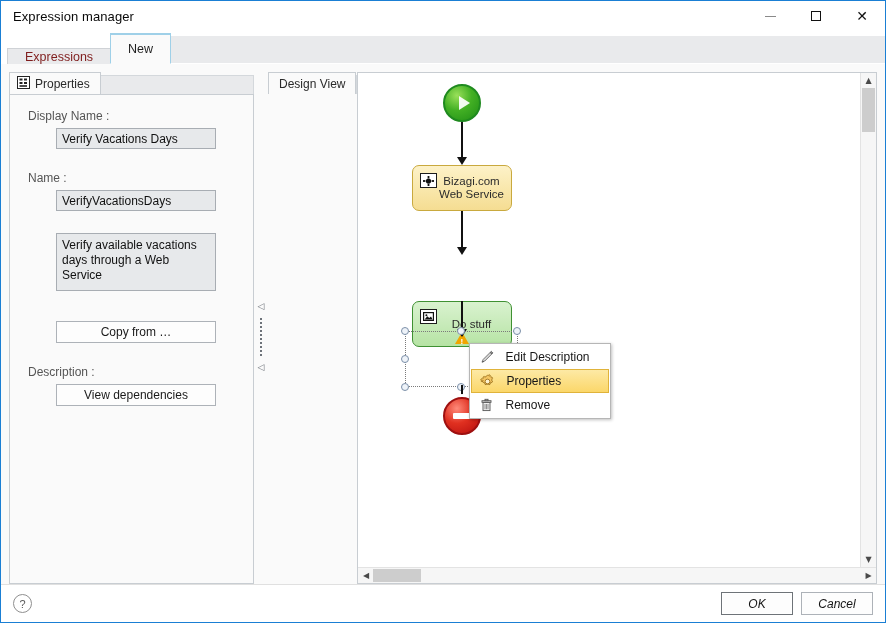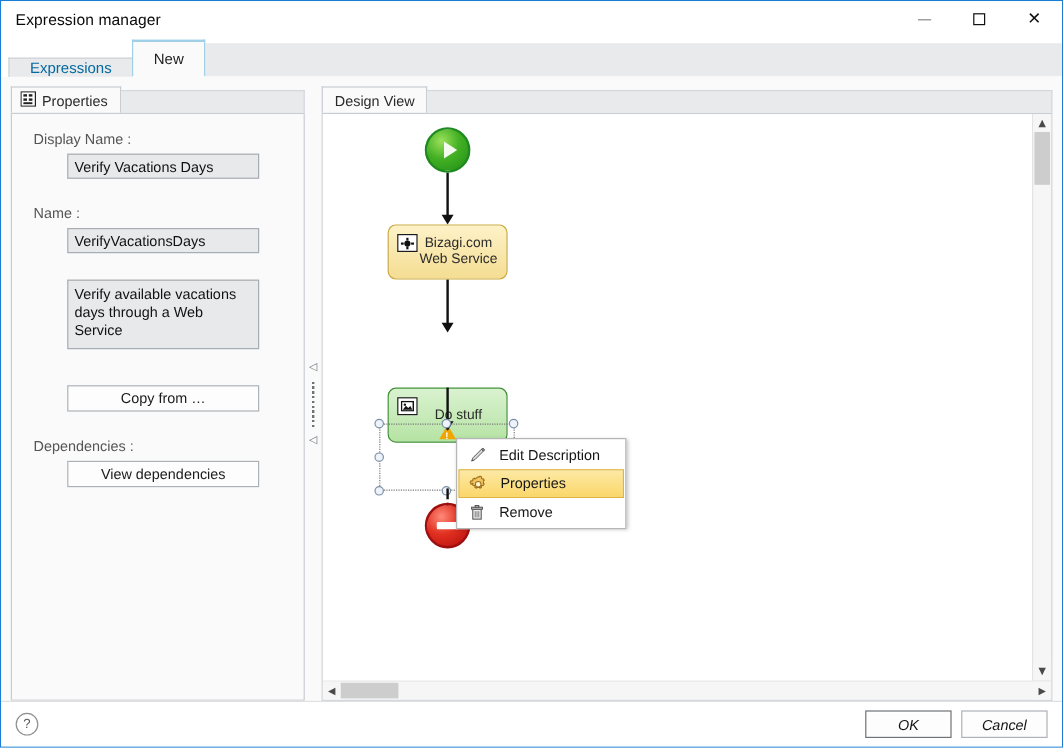--- a/index.html
+++ b/index.html
@@ -35,21 +35,21 @@
   
   .tabstrip{
     height:33px;flex:0 0 33px;display:flex;align-items:flex-end;
     background:#ffffff;padding-left:6px;position:relative;
   }
   .tabstrip:after{
     content:"";position:absolute;left:0;right:0;bottom:0;height:1px;background:#ffffff;
   }
   .tab{
     height:16px;padding:0 17px;display:flex;align-items:center;
-    font-size:12.5px;color:#0369a1;box-sizing:border-box;
+    font-size:12.5px;color:#7f1d1d;box-sizing:border-box;
     background:#e9eaec;border:1px solid #cfd2d6;border-bottom:none;
     margin-right:-1px;position:relative;z-index:1;
   }
   .tab.active{
     background:#fafafa;color:#1f1f1f;height:31px;
     border:1px solid #9fd0e8;border-bottom:1px solid #fafafa;
     border-top:2px solid #9fd0e8;z-index:3;
   }
   .tab-filler{flex:1;height:27px;background:#e9eaec;border-bottom:1px solid #cfd2d6;}
   
@@ -97,21 +97,21 @@
   .splitter{
     width:14px;flex:0 0 14px;display:flex;flex-direction:column;align-items:center;
     justify-content:center;gap:0;padding-top:18px;box-sizing:border-box;
   }
   .split-arrow{font-size:9px;color:#6d7279;line-height:9px;font-family:"DejaVu Sans",sans-serif;}
   .split-grip{
     width:2px;height:38px;margin:7px 0;
     background-image:repeating-linear-gradient(to bottom,#6d7279 0 2px,transparent 2px 4px);
   }
   
-  .right-panel{flex:1;display:flex;flex-direction:column;min-width:0;min-height:0;}
+  .right-panel{flex:1;display:flex;flex-direction:row;min-width:0;min-height:0;}
   .dv-tabstrip{display:flex;align-items:flex-end;height:22px;}
   .dv-tab{
     height:22px;padding:0 10px;display:flex;align-items:center;
     background:#fafafa;border:1px solid #c8cdd2;border-bottom:none;
     font-size:12px;color:#2a2a2a;box-sizing:border-box;
   }
   .dv-tab-rest{flex:1;height:19px;background:#e9eaec;border:1px solid #d4d8dc;border-left:none;border-bottom:none;box-sizing:border-box;}
   .canvas-frame{
     flex:1;border:1px solid #c8cdd2;background:#ffffff;
     display:flex;flex-direction:column;min-height:0;position:relative;
@@ -299,21 +299,21 @@
 
         <div class="spacer-22"></div>
         <div class="field-indent">
           <div class="txtarea">Verify available vacations days through a Web Service</div>
         </div>
 
         <div class="spacer-30"></div>
         <div class="btn btn-copy">Copy from …</div>
 
         <div class="spacer-22"></div>
-        <div class="field-label">Dependencies :</div>
+        <div class="field-label">Description :</div>
         <div class="btn btn-dep">View dependencies</div>
       </div>
     </div>
 
     <div class="splitter">
       <span class="split-arrow">◁</span>
       <span class="split-grip"></span>
       <span class="split-arrow">◁</span>
     </div>
 

